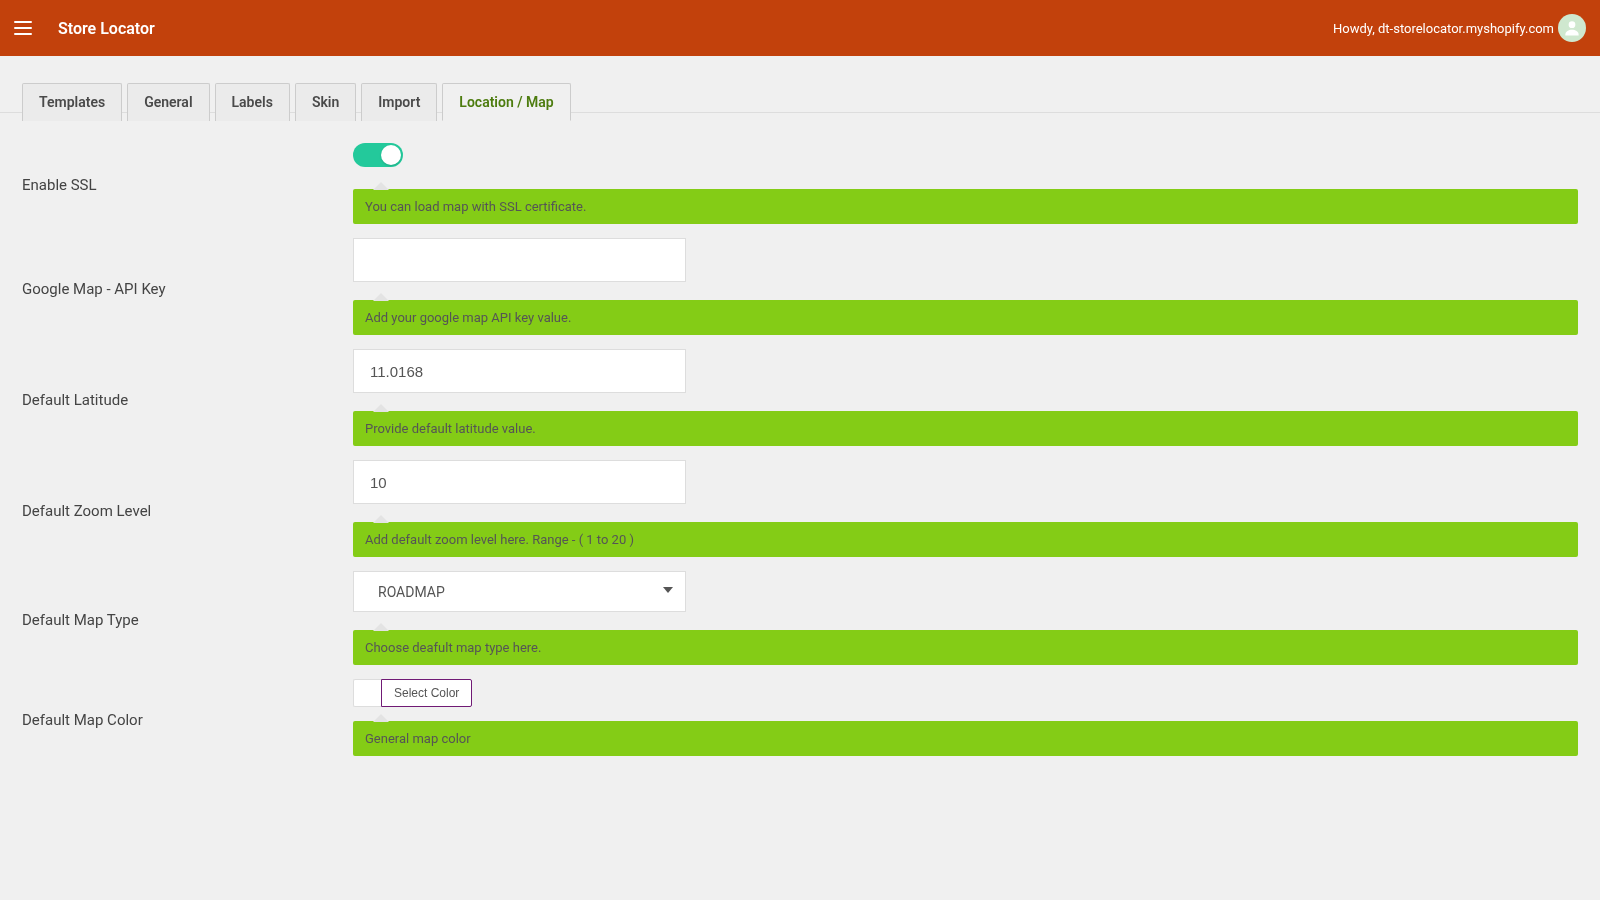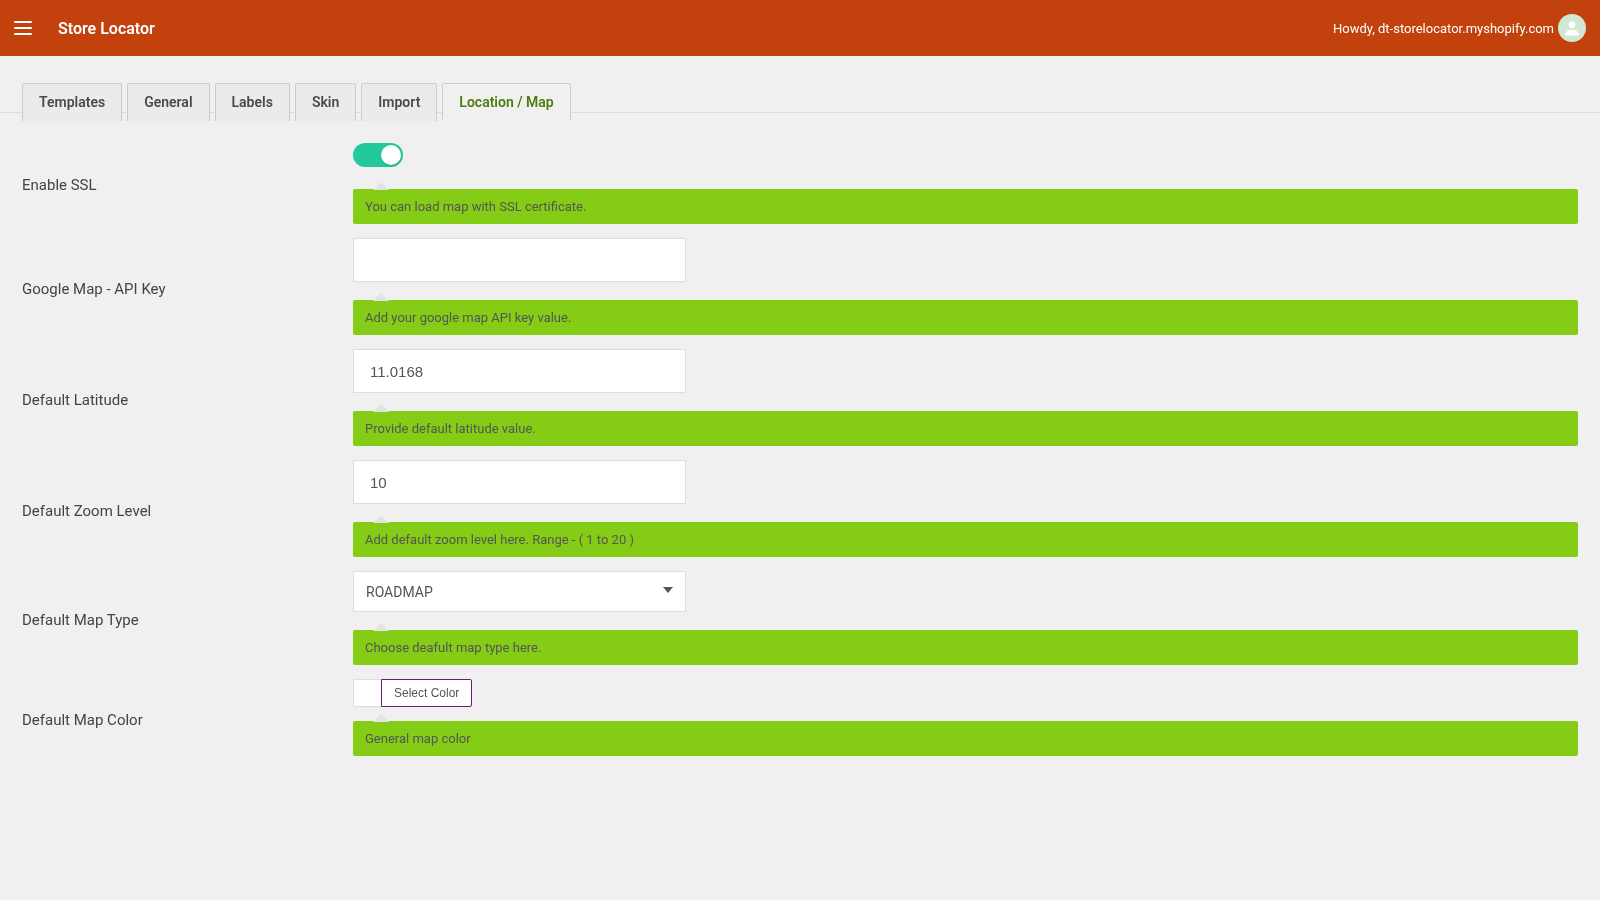--- a/index.html
+++ b/index.html
@@ -107,21 +107,21 @@
     color: #555;
     outline: none;
   }
   .select-wrap {
     width: 333px;
     height: 41px;
     border: 1px solid #ddd;
     background: #fff;
     display: flex;
     align-items: center;
-    padding: 0 12px;
+    padding: 0 24px;
     position: relative;
     font-size: 14px;
     color: #555;
     cursor: pointer;
   }
   .select-wrap .chev {
     position: absolute; right: 12px; top: 50%; transform: translateY(-50%);
     width: 12px; height: 12px;
   }
   .select-wrap .chev::before {

